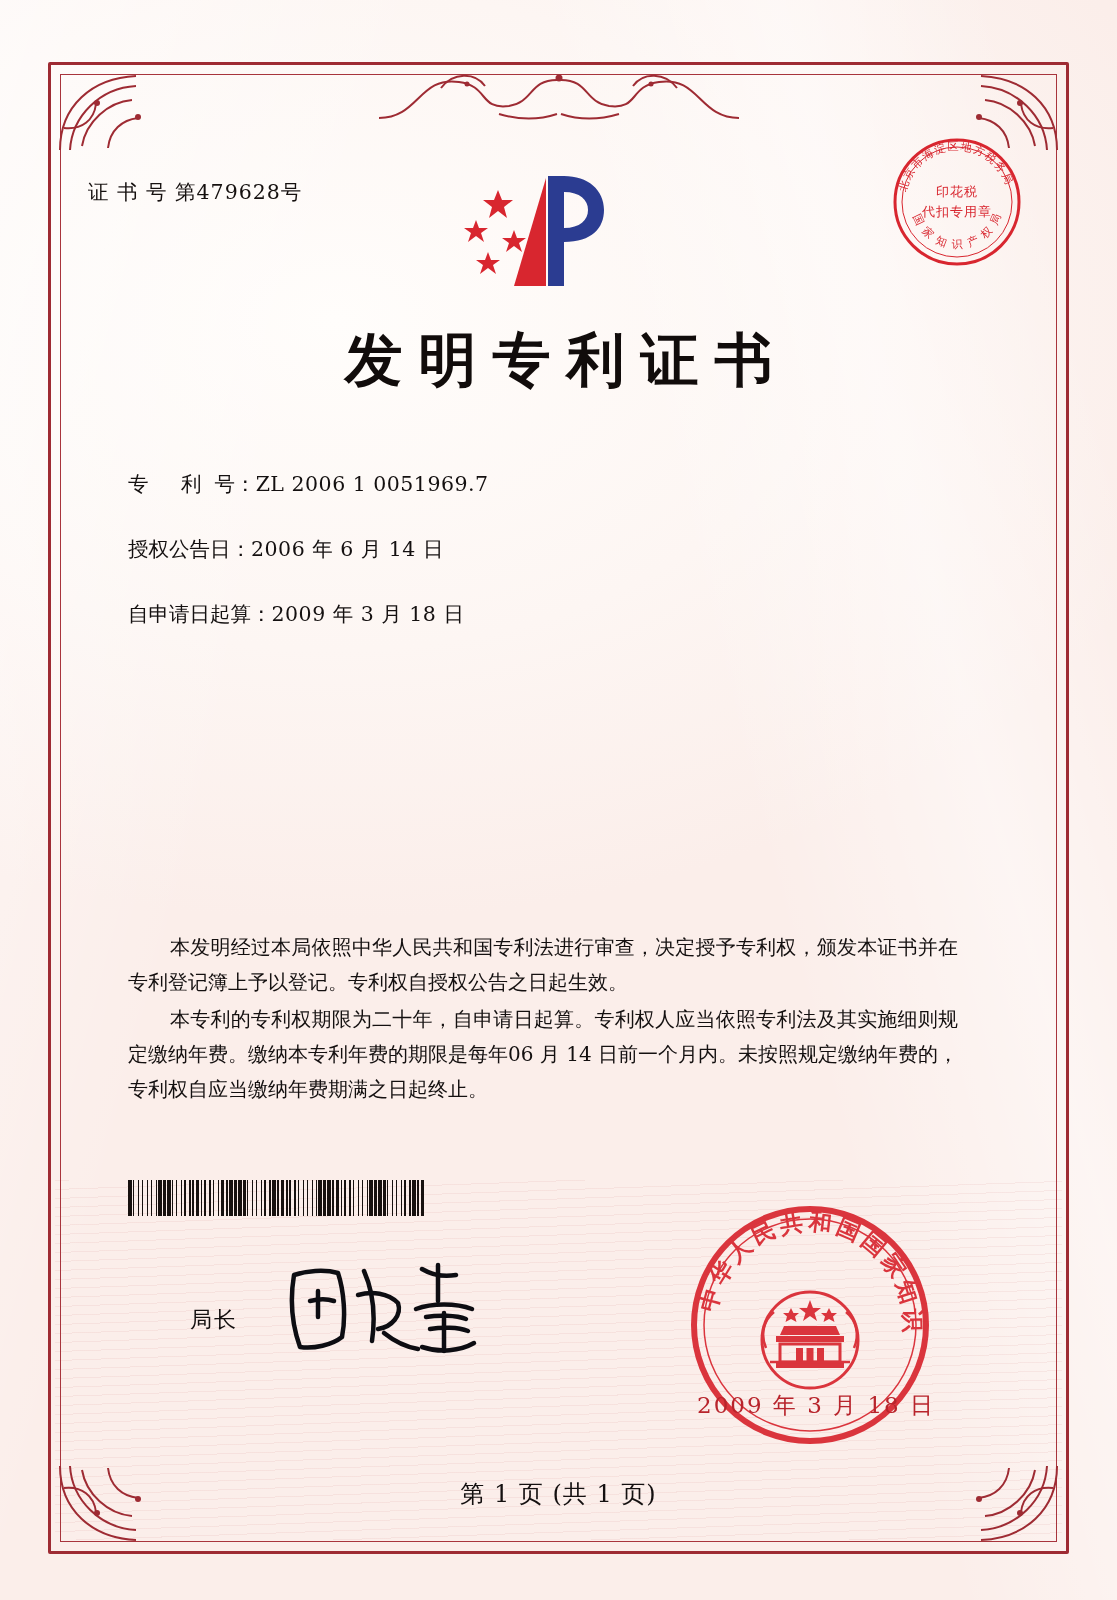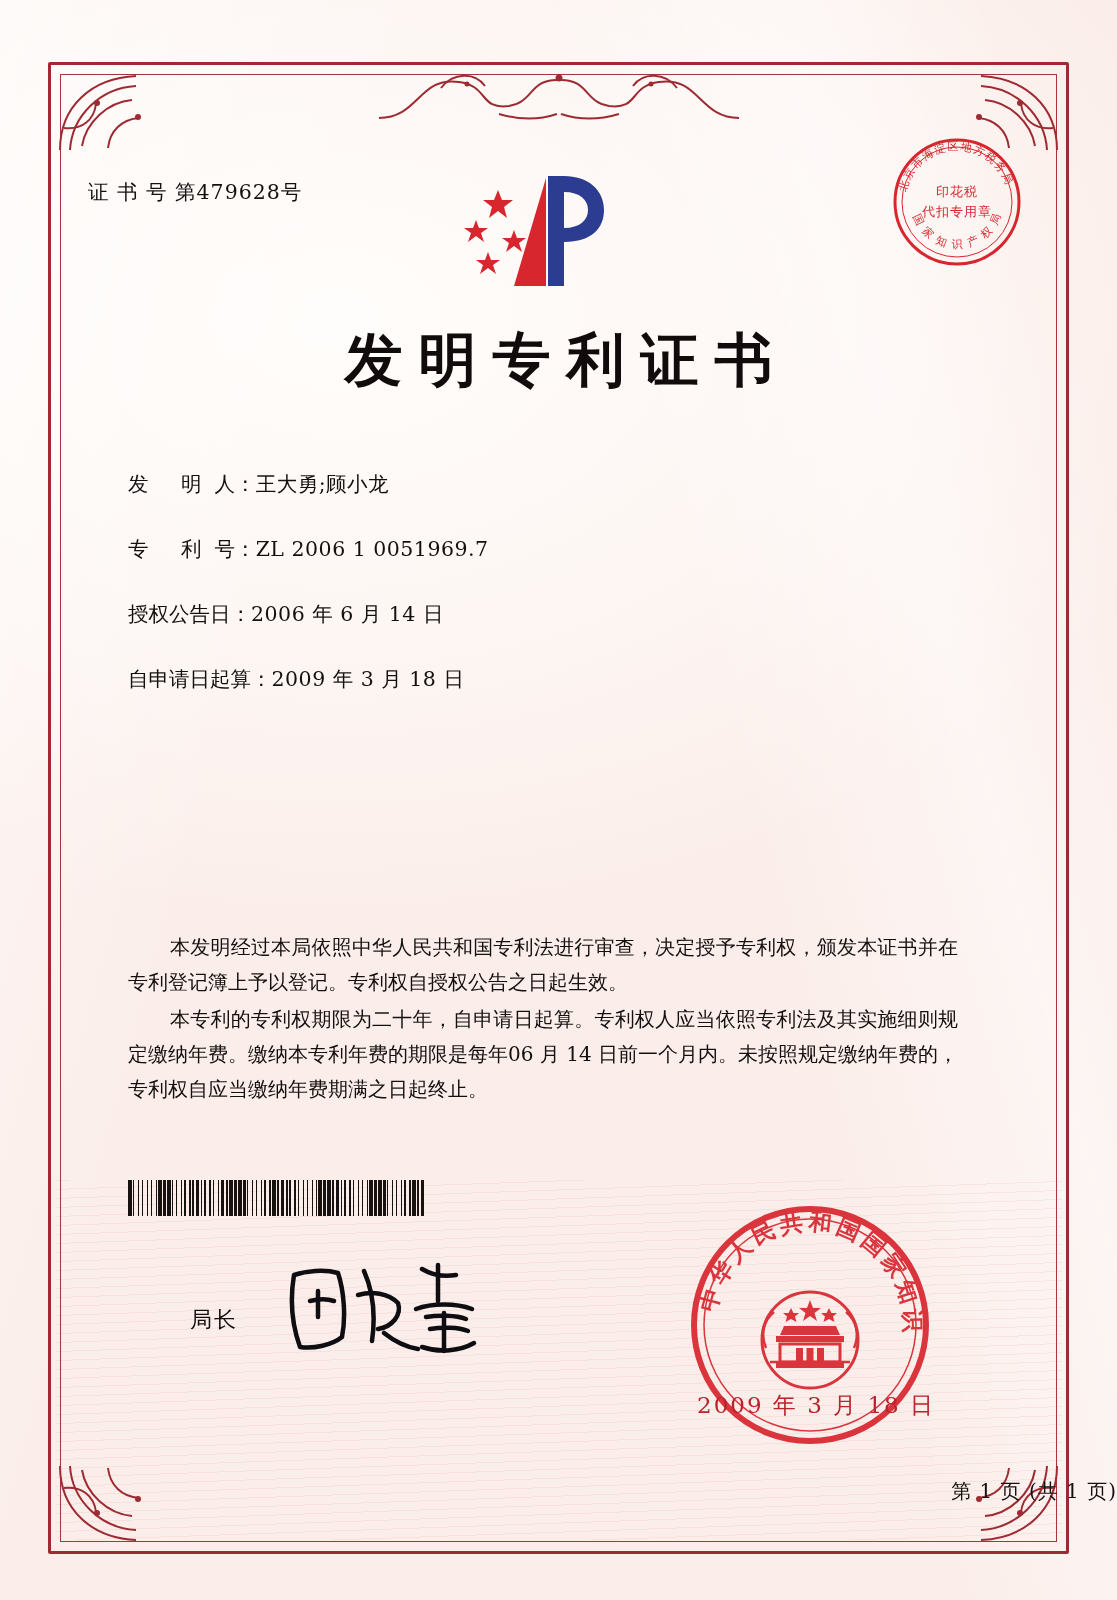--- a/index.html
+++ b/index.html
@@ -206,22 +206,22 @@
     font-size: 23px;
     color: #b8242c;
     letter-spacing: 2px;
     font-family: "DejaVu Serif", "Liberation Serif", serif;
   }
 
   .page-footer {
     position: absolute;
     left: 0; right: 0;
     top: 1478px;
-    text-align: right;
-    font-size: 20px;
+    text-align: center;
+    font-size: 24px;
     color: #141010;
     letter-spacing: 1px;
   }
 </style>
 </head>
 <body>
 
 <div class="page">
 
   <div class="paper-sheen"></div>
@@ -340,24 +340,20 @@
         <textPath href="#taxarc-bot" startOffset="10%">国 家 知 识 产 权 局</textPath>
       </text>
       <text x="70" y="64" text-anchor="middle" font-size="13" fill="#d8262f" font-family="DejaVu Sans, sans-serif" letter-spacing="1">印花税</text>
       <text x="70" y="84" text-anchor="middle" font-size="13" fill="#d8262f" font-family="DejaVu Sans, sans-serif" letter-spacing="1">代扣专用章</text>
     </svg>
   </div>
 
   <div class="main-title">发明专利证书</div>
 
   <div class="fields">
-    <div class="field-row">
-      <span class="field-label">发     明  人：</span>
-      <span class="field-value">王大勇;顾小龙</span>
-    </div>
     <div class="field-row">
       <span class="field-label">专     利  号：</span>
       <span class="field-value">ZL 2006 1 0051969.7</span>
     </div>
     <div class="field-row">
       <span class="field-label">授权公告日：</span>
       <span class="field-value">2006 年 6 月 14 日</span>
     </div>
     <div class="field-row">
       <span class="field-label">自申请日起算：</span>

